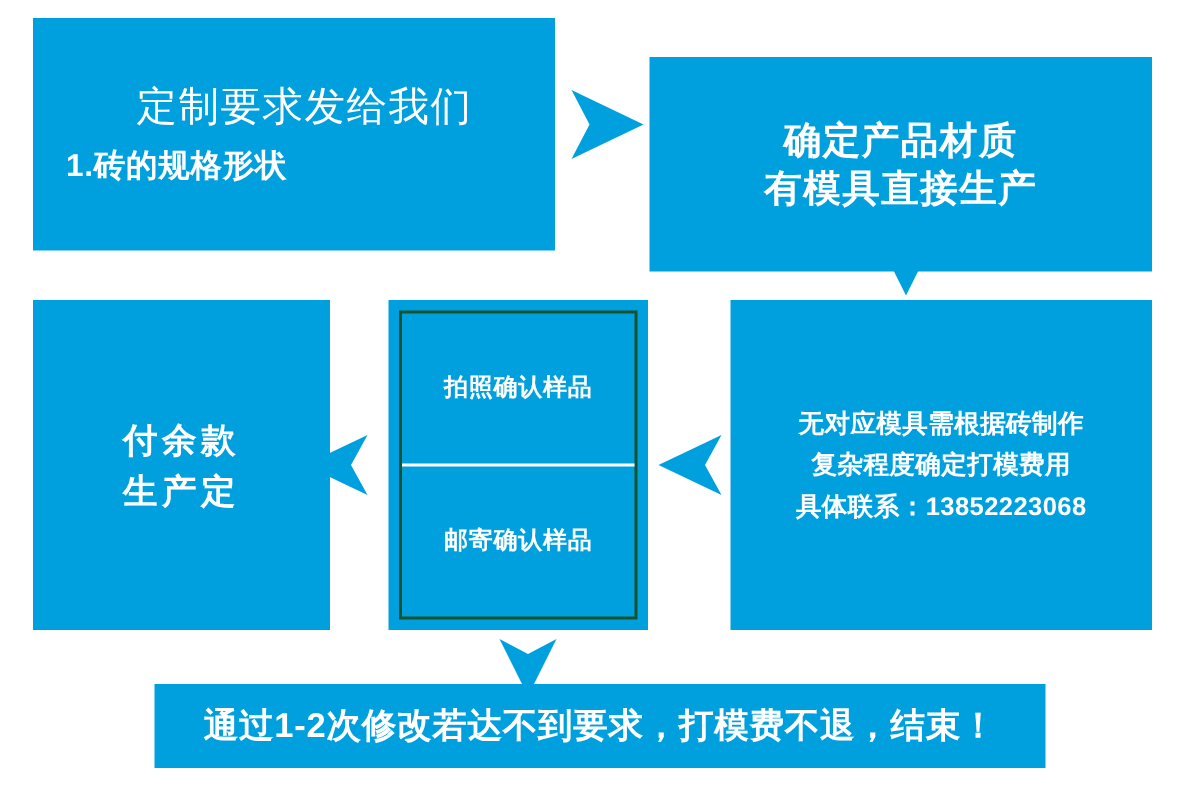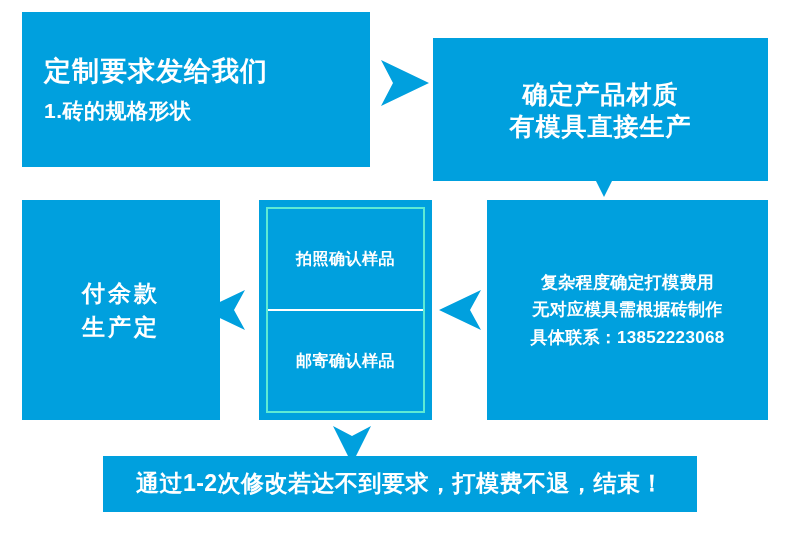--- a/index.html
+++ b/index.html
@@ -42,23 +42,24 @@
     left: 22px;
     top: 12px;
     width: 348px;
     height: 155px;
     align-items: flex-start;
     padding-left: 22px;
     justify-content: center;
   }
   #box-requirements .head {
     font-size: 27px;
-    font-weight: 700;
+    font-weight: 400;
     letter-spacing: 1px;
     margin-bottom: 8px;
+    margin-left: 47px;
   }
   #box-requirements .line {
     font-size: 21px;
     font-weight: 700;
     letter-spacing: 0.5px;
     line-height: 1.32;
   }
 
   
   #box-material {
@@ -90,21 +91,21 @@
     top: 200px;
     width: 173px;
     height: 220px;
     padding: 7px;
     display: block;
   }
   #box-sample .inner {
     width: 100%;
     height: 100%;
     box-sizing: border-box;
-    border: 2px solid #5eead4;
+    border: 2px solid #14532d;
     display: flex;
     flex-direction: column;
   }
   #box-sample .cell {
     flex: 1 1 50%;
     display: flex;
     align-items: center;
     justify-content: center;
     font-size: 16px;
     font-weight: 700;
@@ -172,22 +173,22 @@
     <span class="line">有模具直接生产</span>
   </div>
 
   <div class="arrow" id="arrow-down-1">
     <svg viewBox="0 0 42 42" xmlns="http://www.w3.org/2000/svg" aria-hidden="true">
       <path d="M2 2 L21 40 L40 2 L21 12 Z" fill="#00a0de"></path>
     </svg>
   </div>
 
   <div class="box" id="box-mold">
+    <span class="line">无对应模具需根据砖制作</span>
     <span class="line">复杂程度确定打模费用</span>
-    <span class="line">无对应模具需根据砖制作</span>
     <span class="line">具体联系：13852223068</span>
   </div>
 
   <div class="arrow" id="arrow-left-1">
     <svg viewBox="0 0 46 44" xmlns="http://www.w3.org/2000/svg" aria-hidden="true">
       <path d="M44 2 L2 22 L44 42 L33 22 Z" fill="#00a0de"></path>
     </svg>
   </div>
 
   <div class="box" id="box-sample">

